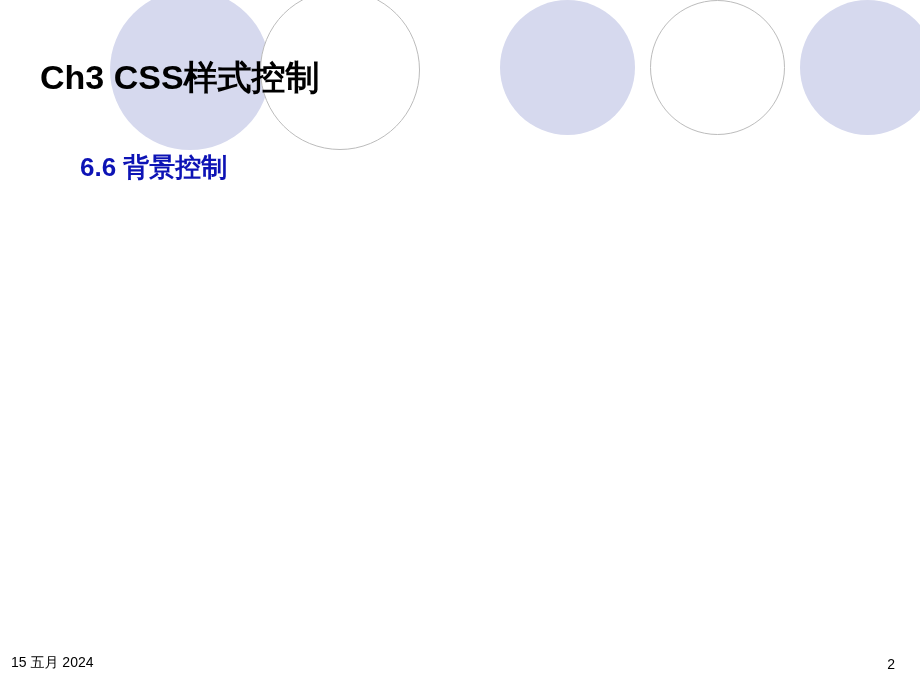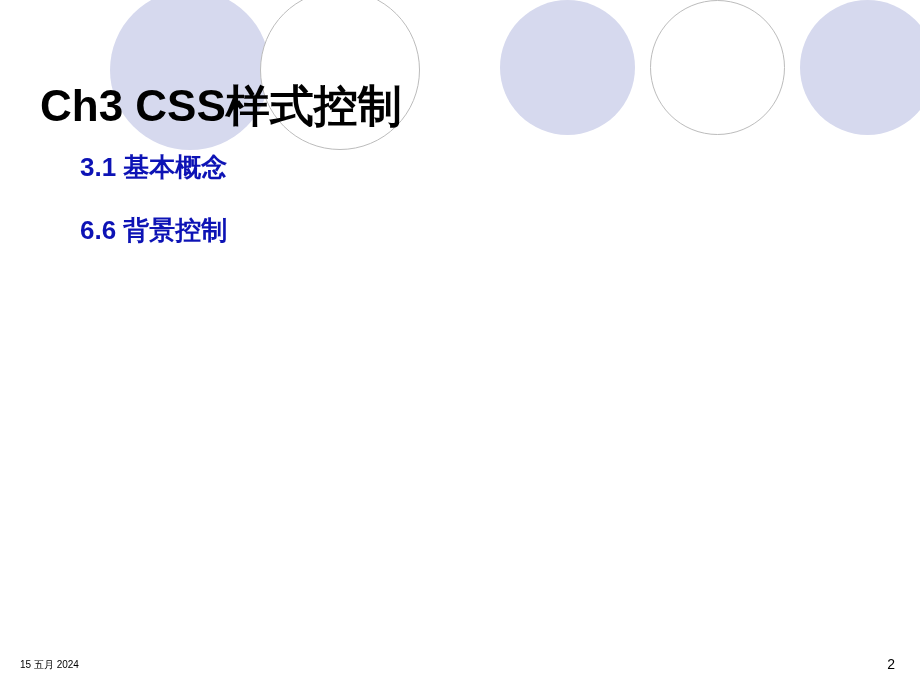--- a/index.html
+++ b/index.html
@@ -53,45 +53,44 @@
       width: 135px;
       height: 135px;
       background: #d6d9ee;
       top: 0px;
       left: 800px;
     }
     .title {
       position: absolute;
       top: 55px;
       left: 40px;
-      font-size: 44px;
+      font-size: 34px;
       font-weight: bold;
       color: #000000;
       font-family: Arial, "SimHei", sans-serif;
       z-index: 10;
-      margin-top: 22px;
     }
     .toc {
       position: absolute;
       top: 150px;
       left: 80px;
       z-index: 10;
     }
     .toc-item {
       font-size: 26px;
       font-weight: bold;
       color: #0d13b5;
       margin-bottom: 28px;
       font-family: Arial, "SimHei", sans-serif;
     }
     .footer-date {
       position: absolute;
       bottom: 18px;
-      left: 20px;
-      font-size: 10px;
+      left: 11px;
+      font-size: 14px;
       color: #000000;
     }
     .footer-page {
       position: absolute;
       bottom: 18px;
       right: 25px;
       font-size: 14px;
       color: #000000;
     }
   </style>
@@ -100,18 +99,17 @@
 
 <div class="circle circle-1"></div>
 <div class="circle circle-2"></div>
 <div class="circle circle-3"></div>
 <div class="circle circle-4"></div>
 <div class="circle circle-5"></div>
 
 <h1 class="title">Ch3  CSS样式控制</h1>
 
 <div class="toc">
-  <div class="toc-item">3.1  基本概念</div>
   <div class="toc-item">6.6  背景控制</div>
 </div>
 
 <div class="footer-date">15 五月 2024</div>
 <div class="footer-page">2</div>
 
 </body></html>

